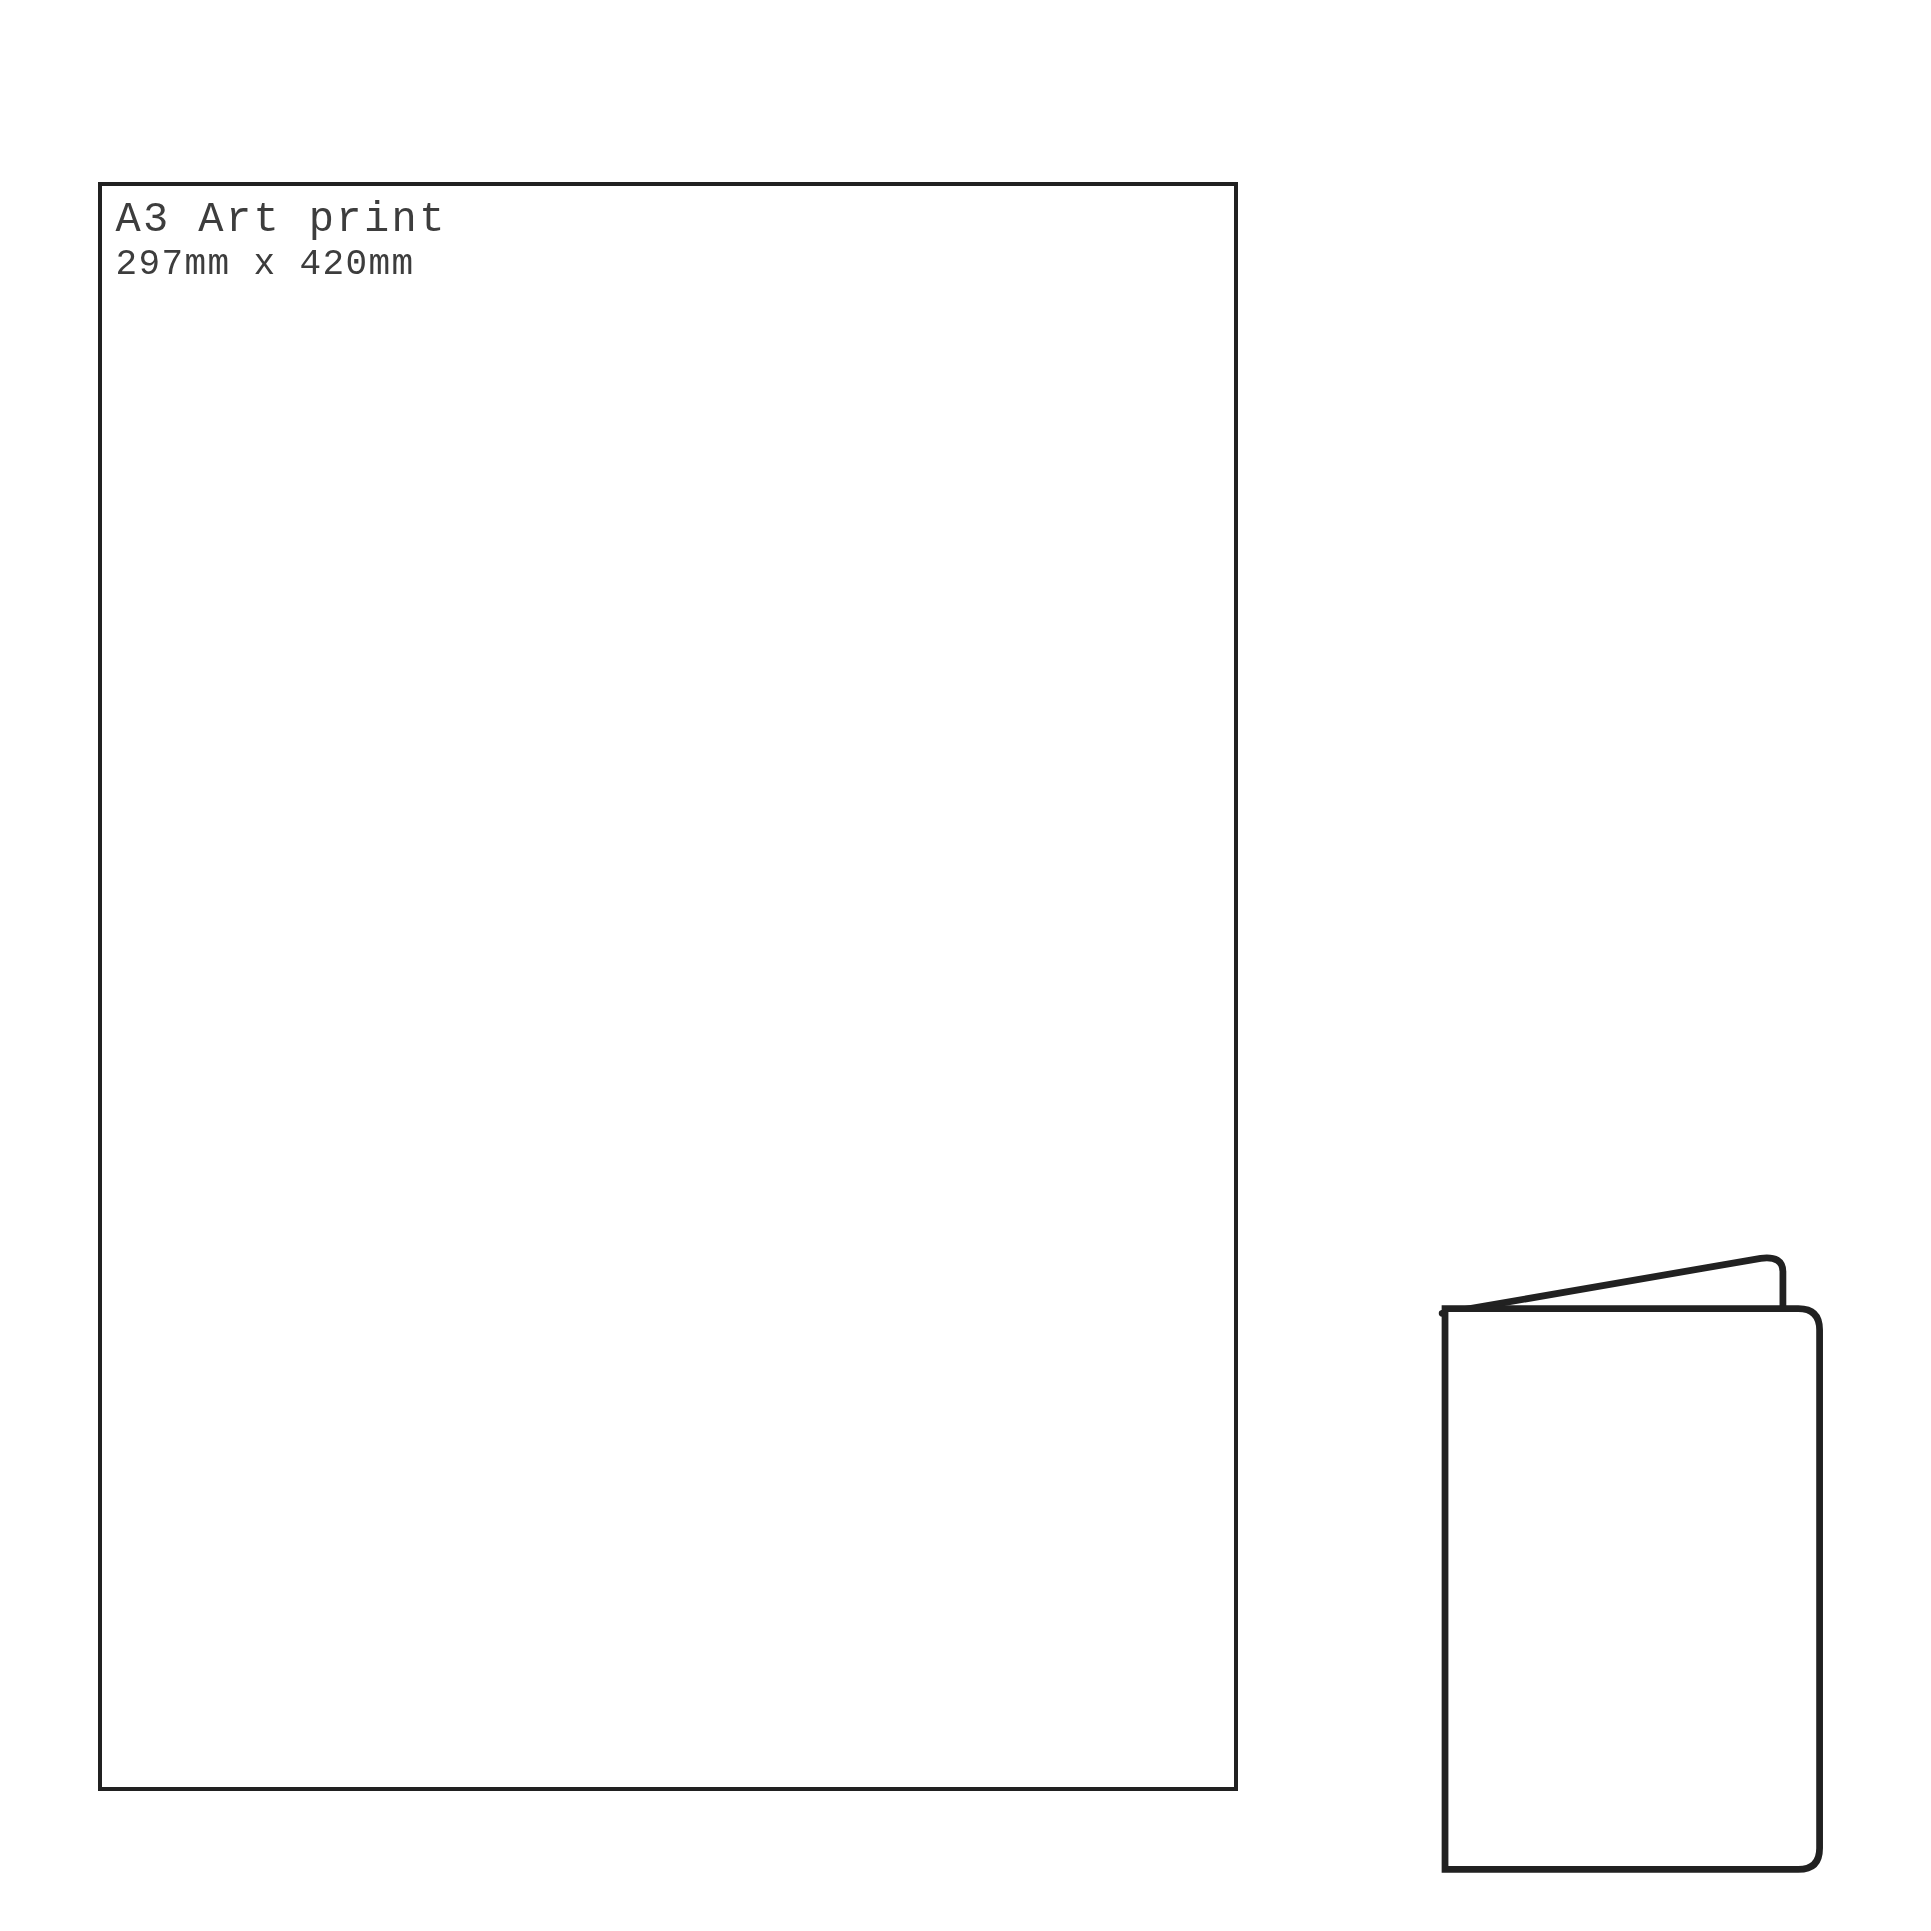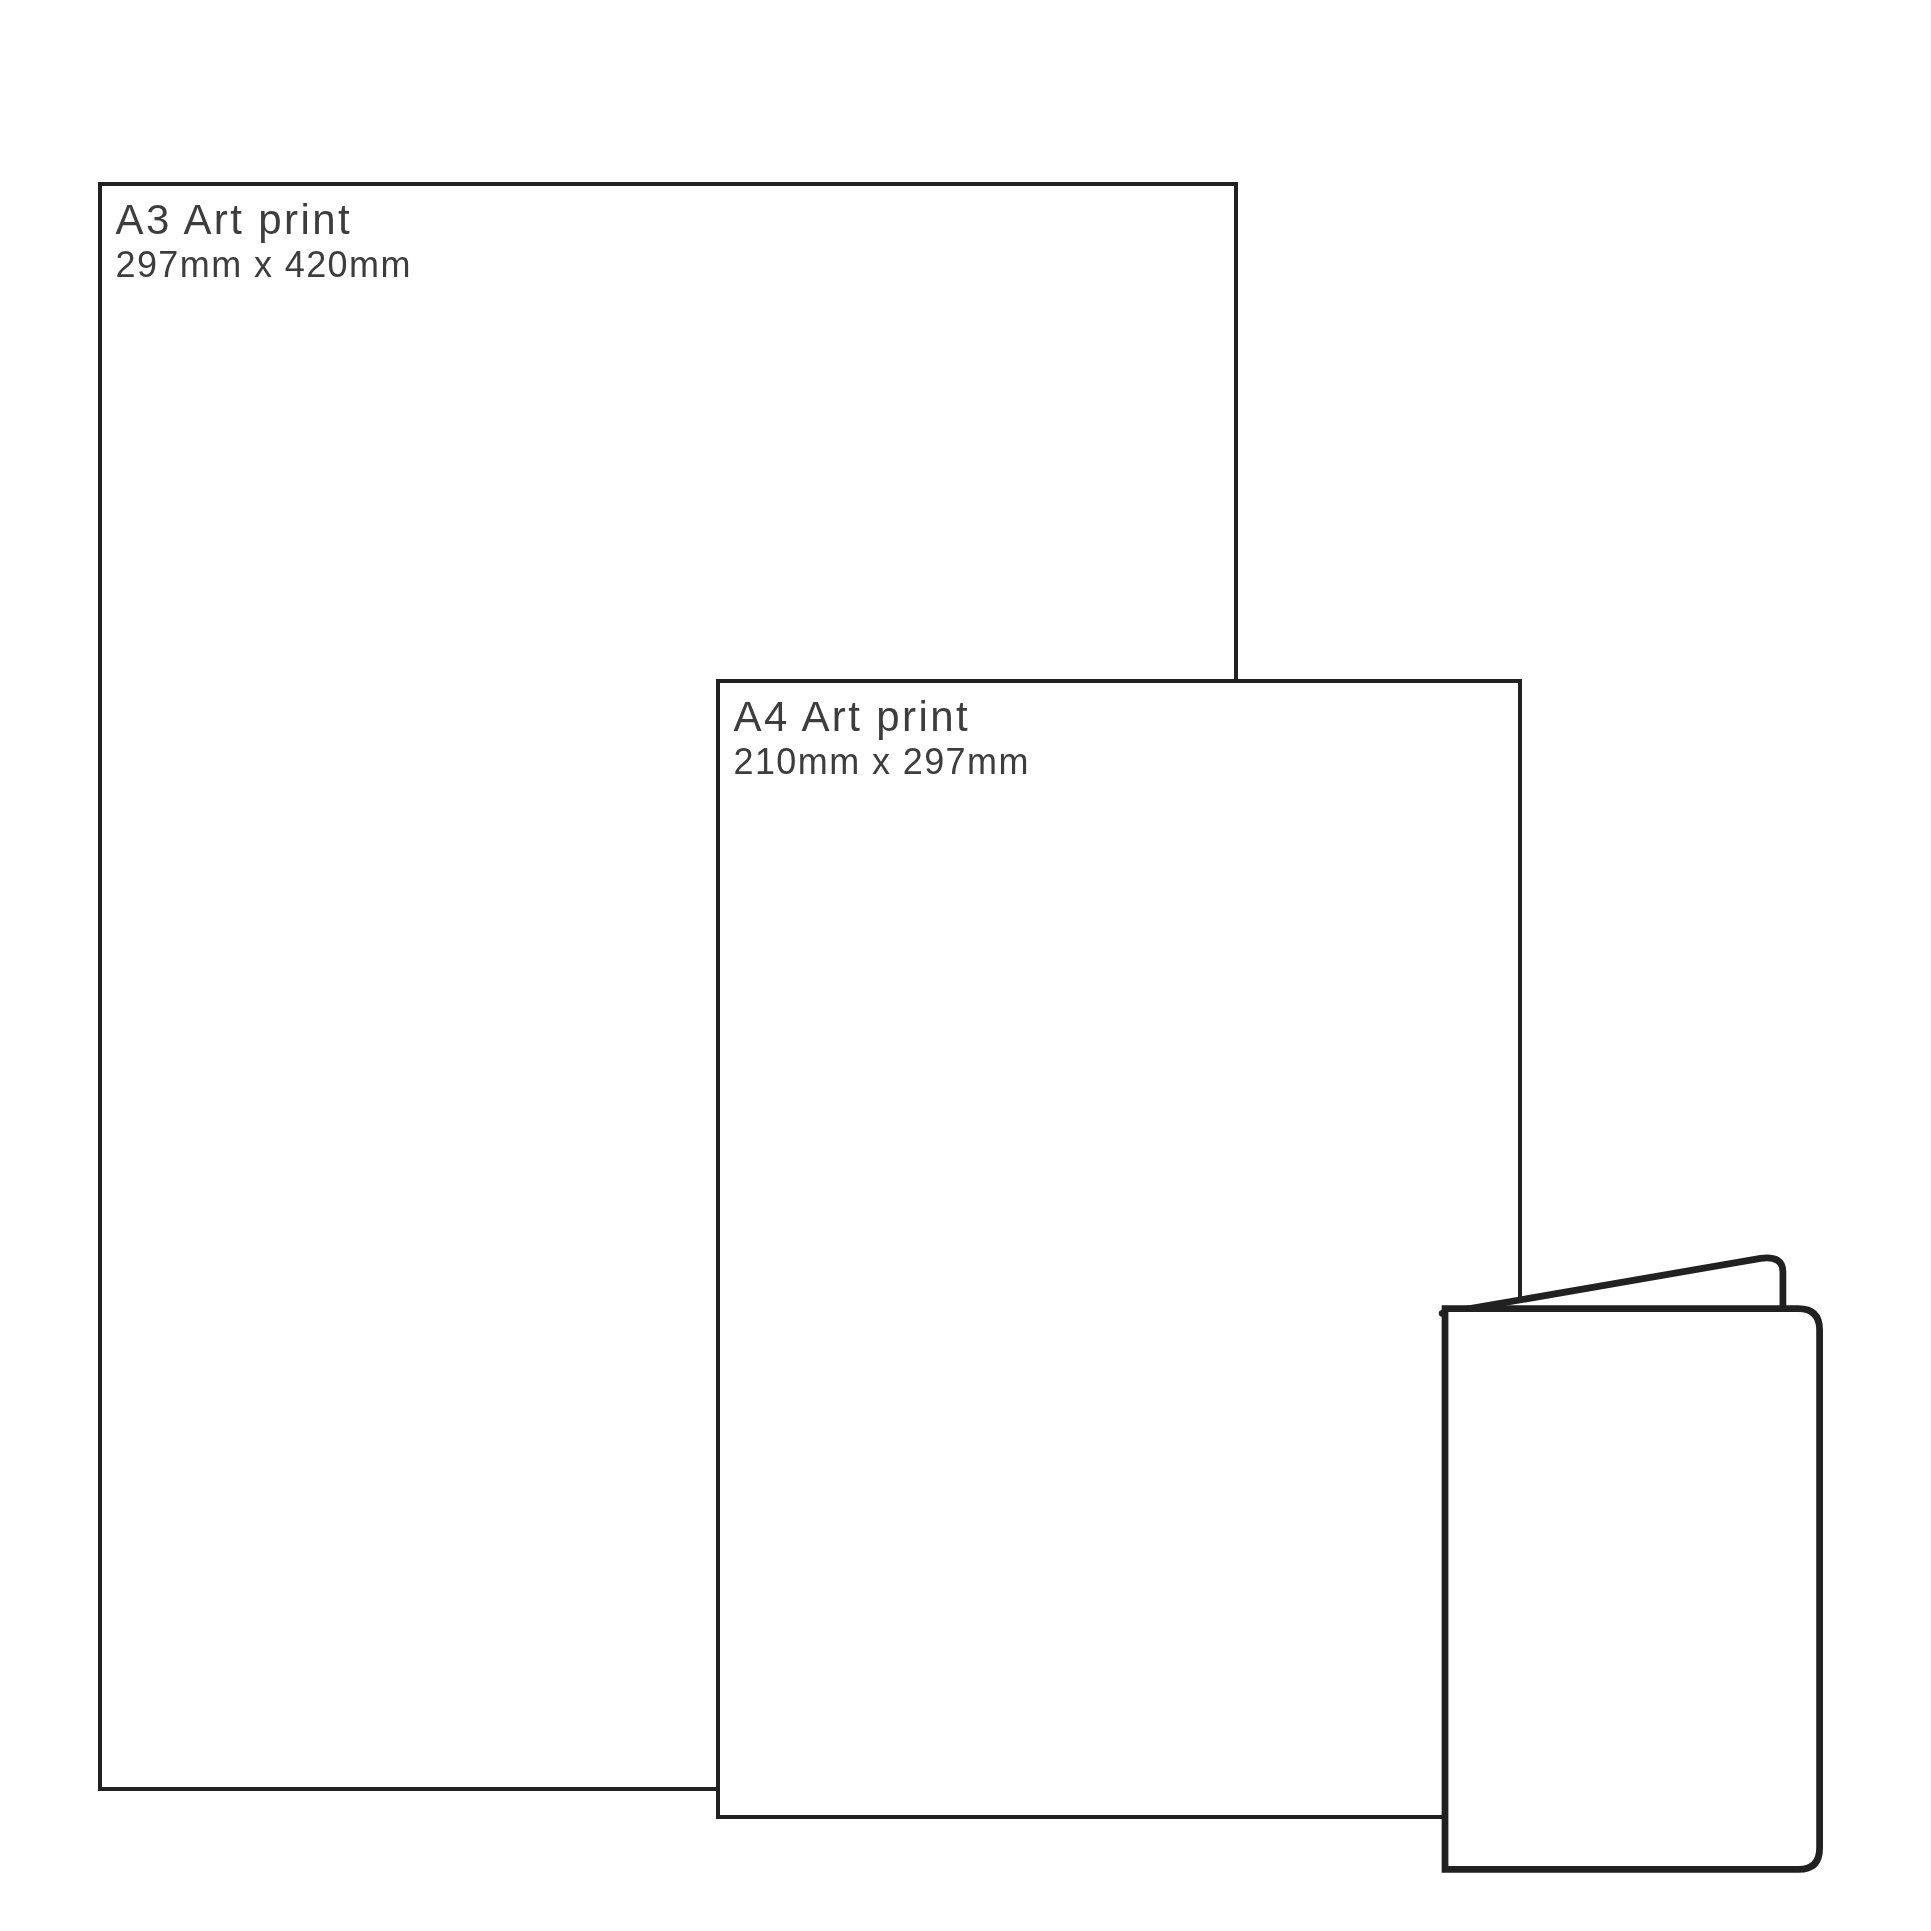--- a/index.html
+++ b/index.html
@@ -16,20 +16,21 @@
   }
   .diagram {
     position: absolute;
     inset: 0;
   }
   .sheet {
     position: absolute;
     box-sizing: border-box;
     background: var(--color-background, #ffffff);
     border: 4.8px solid var(--color-outline, #212121);
+    font-family: Liberation Mono, monospace;
   }
   .sheet-a3 {
     left: 98px;
     top: 182px;
     width: 1140px;
     height: 1609px;
   }
   .sheet-a4 {
     left: 716px;
     top: 679px;
@@ -79,26 +80,20 @@
 
 <main class="diagram">
 
   <section class="sheet sheet-a3">
     <div class="label">
       <div class="title">A3 Art print</div>
       <div class="dims">297mm x 420mm</div>
     </div>
   </section>
 
-  <section class="sheet sheet-a4">
-    <div class="label">
-      <div class="title">A4 Art print</div>
-      <div class="dims">210mm x 297mm</div>
-    </div>
-  </section>
 
   <svg class="card-svg" viewBox="1440 1250 520 760" xmlns="http://www.w3.org/2000/svg">
 
     <path stroke-linejoin="round" d="M 1494 1360 L 1824 1303 Q 1847 1300 1847 1317 L 1847 1360 Z"></path>
 
     <path d="M 1497 1355 L 1863 1355 Q 1885 1355 1885 1377 L 1885 1914 Q 1885 1936 1863 1936 L 1497 1936 Z"></path>
   </svg>
 
 
 </main>

